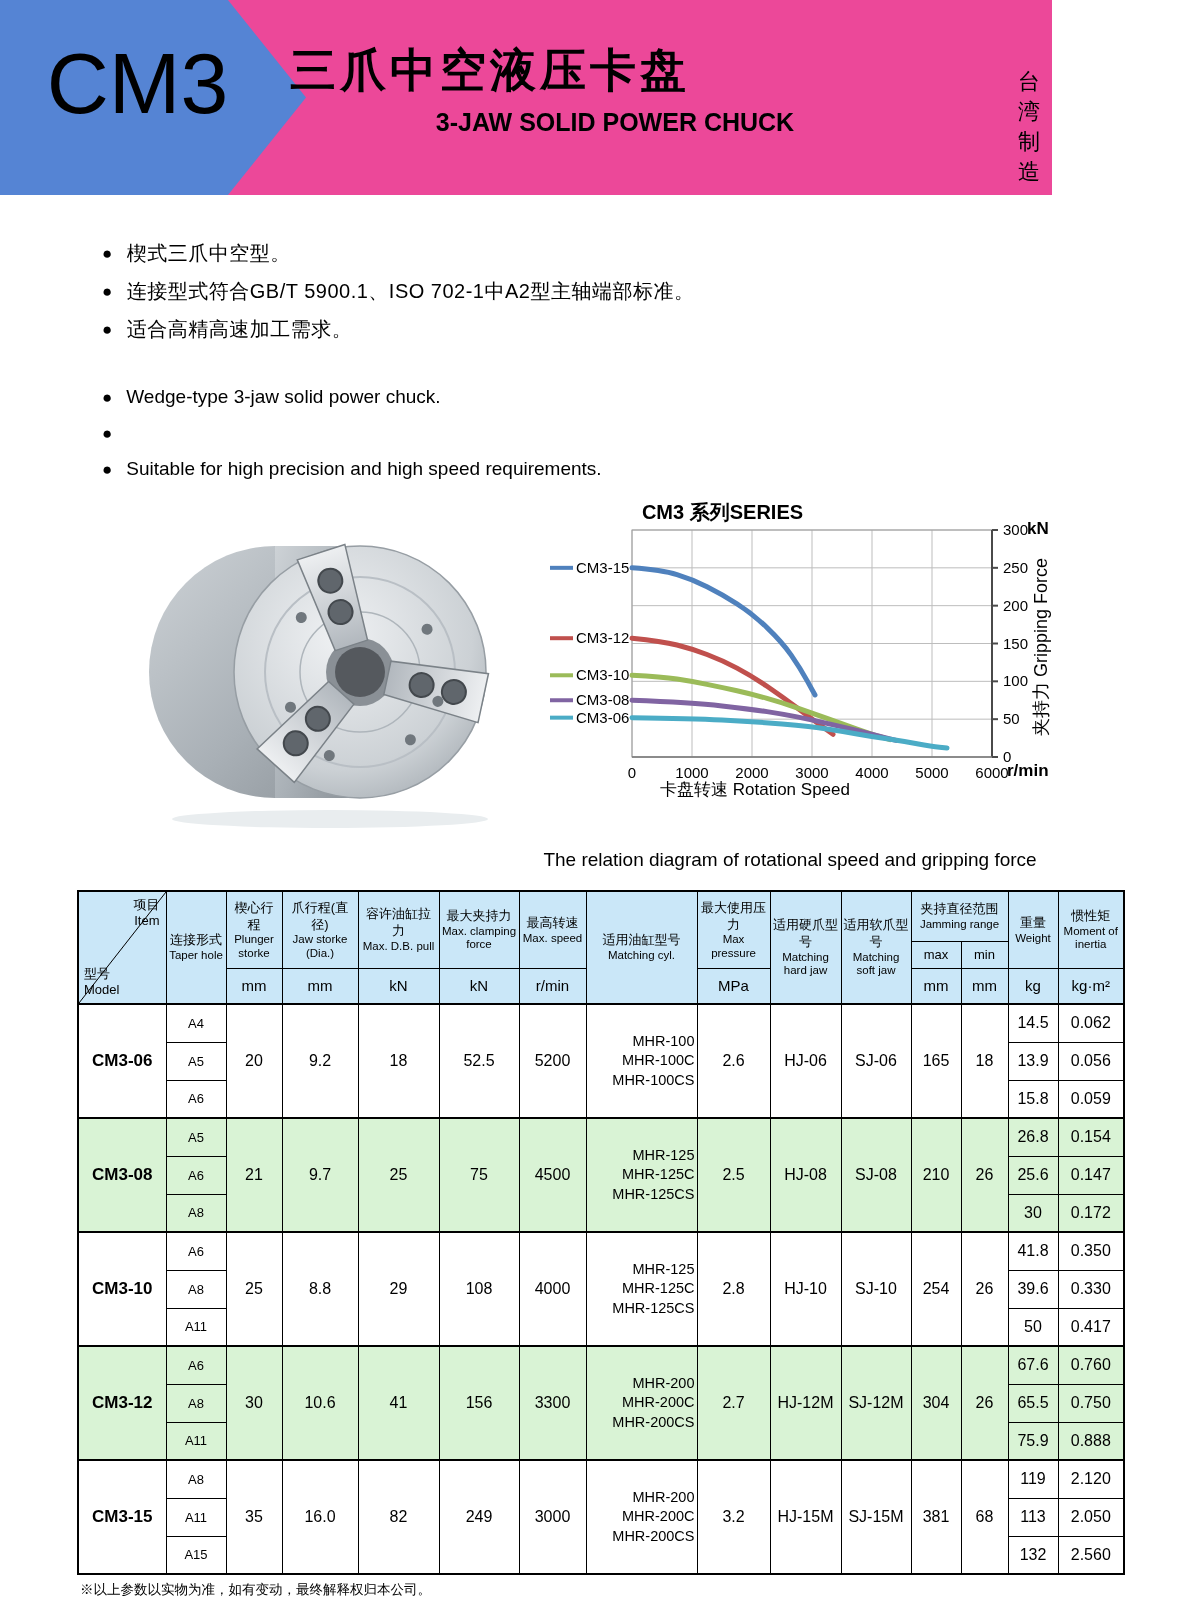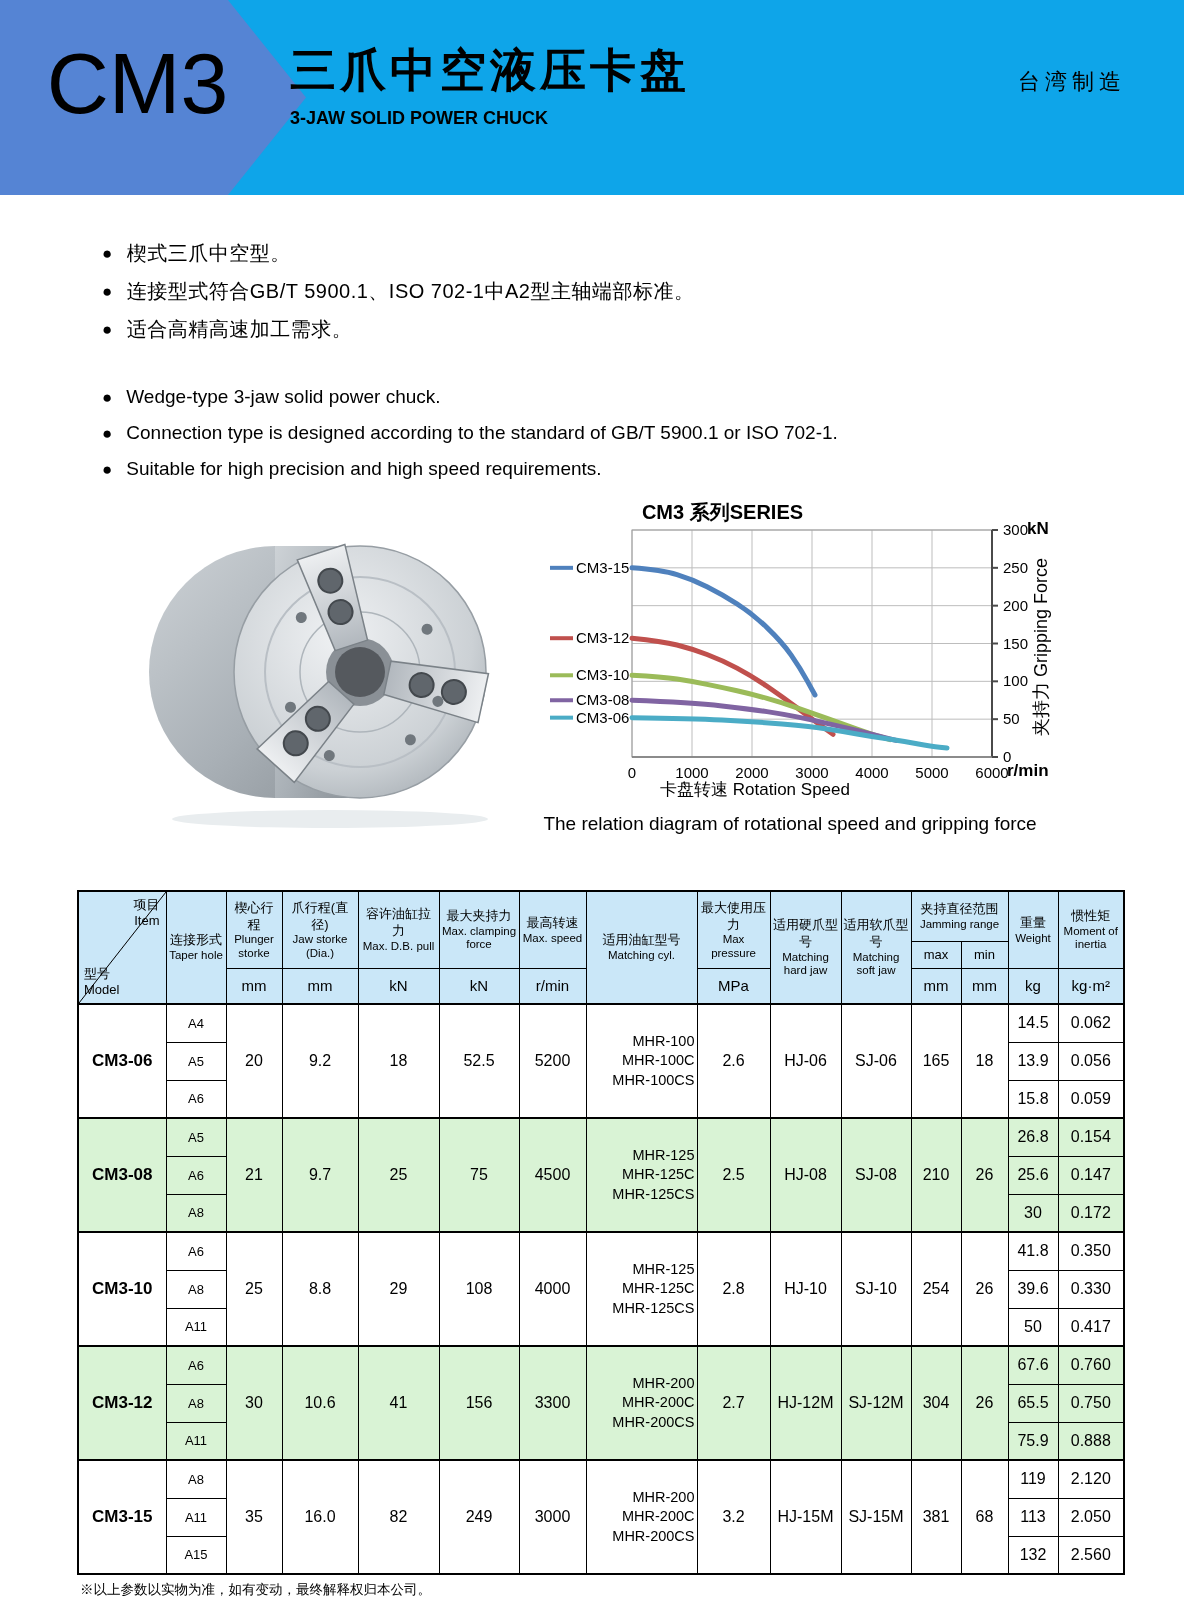--- a/index.html
+++ b/index.html
@@ -1,28 +1,28 @@
 <!DOCTYPE html>
 <html><head>
 <meta charset="utf-8">
 <style>
   html,body{margin:0;padding:0;background:#fff;}
   #page{position:relative;width:1200px;height:1618px;background:#fff;overflow:hidden;
         font-family:"Liberation Sans",sans-serif;color:#000;}
 
   
-  .band{position:absolute;left:0;top:0;width:1184px;height:195px;background:#0ea5e9;}
+  .band{position:absolute;left:0;top:0;width:1052px;height:195px;background:#ec4899;}
   .arrow{position:absolute;left:0;top:0;width:306px;height:195px;background:#5584d4;
          clip-path:polygon(0 0,74.5% 0,100% 50%,74.5% 100%,0 100%);}
   .model-code{position:absolute;left:30px;top:32px;width:215px;text-align:center;
               font-size:86px;line-height:1.2;font-weight:400;}
   .title-zh{position:absolute;left:290px;top:40px;width:650px;text-align:left;
             font-size:46px;font-weight:700;letter-spacing:4px;}
-  .title-en{position:absolute;left:290px;top:108px;width:650px;text-align:left;
-            font-size:18px;font-weight:700;}
+  .title-en{position:absolute;left:290px;top:108px;width:650px;text-align:center;
+            font-size:25px;font-weight:700;}
   .made-in{position:absolute;left:1018px;top:34px;font-size:22px;letter-spacing:5px;margin-top:33px;}
 
   
   .features{position:absolute;left:102px;}
   .features.zh{top:234px;}
   .features.en{top:379px;}
   .feat-row{display:flex;align-items:center;height:38px;font-size:20px;letter-spacing:0.5px;}
   .features.en .feat-row{height:36px;font-size:19px;letter-spacing:0;}
   .bullet{font-size:17px;margin-right:14px;line-height:1;}
 
@@ -36,21 +36,21 @@
                font-size:20px;font-weight:700;}
   .chart-xlabel{position:absolute;left:85px;top:283px;width:300px;text-align:center;font-size:17px;}
   .chart-ylabel{position:absolute;left:521px;top:152px;transform:translate(-50%,-50%) rotate(-90deg);
                 white-space:nowrap;font-size:18px;}
   .chart-yunit{position:absolute;left:507px;top:24px;font-size:17px;font-weight:700;}
   .chart-xunit{position:absolute;left:487px;top:266px;font-size:17px;font-weight:700;}
 
   
   .caption-zh{position:absolute;left:380px;top:816px;width:820px;text-align:center;
               font-size:23px;letter-spacing:2px;}
-  .caption-en{position:absolute;left:380px;top:813px;width:820px;text-align:center;font-size:19px;}
+  .caption-en{position:absolute;left:380px;top:849px;width:820px;text-align:center;font-size:19px;}
 
   
   .spec-wrap{position:absolute;left:77px;top:890px;}
   table.spec{border-collapse:collapse;table-layout:fixed;width:1046px;border:2.5px solid #000;}
   .spec th,.spec td{border:1px solid #000;padding:0 2px;text-align:center;vertical-align:middle;
                     overflow:hidden;}
   .spec thead th{background:#cae7f8;font-weight:400;}
   .spec thead tr.rA{height:50px;}
   .spec thead tr.rB{height:27px;}
   .spec thead tr.rC{height:36px;}
@@ -103,21 +103,20 @@
       </div>
   </div>
 
   <div class="features en">
     <div class="feat-row">
       <span class="bullet">●</span>
       <span>Wedge-type 3-jaw solid power chuck.</span>
       </div>
     <div class="feat-row">
       <span class="bullet">●</span>
-      <span>Connection type is designed according to the standard of GB/T 5900.1 or ISO 702-1.</span>
       </div>
     <div class="feat-row">
       <span class="bullet">●</span>
       <span>Suitable for high precision and high speed requirements.</span>
       </div>
   </div>
 
   <div class="photo">
     <svg width="400" height="320" viewBox="0 0 400 320">
       <defs>

